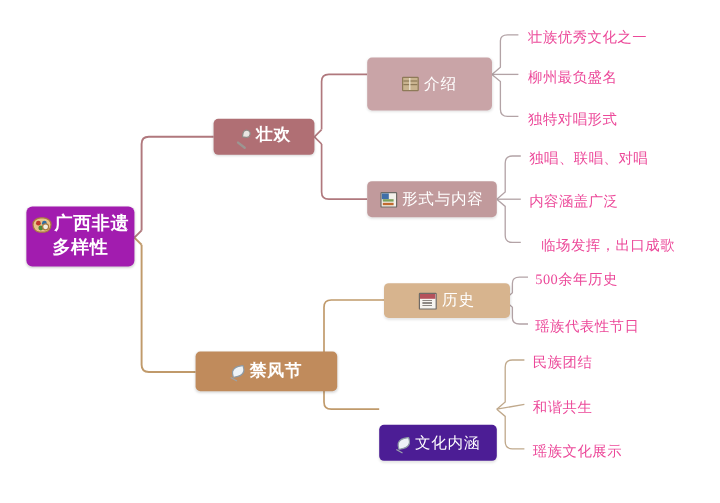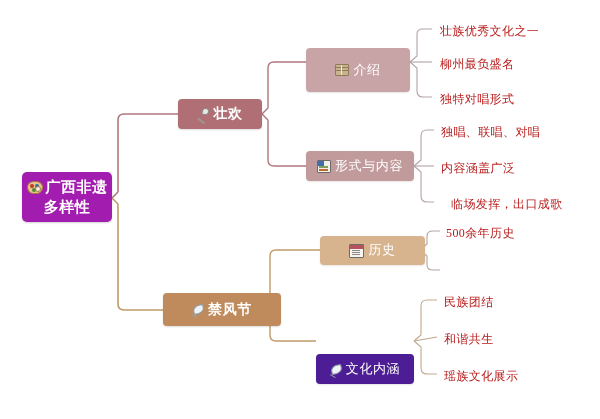--- a/index.html
+++ b/index.html
@@ -78,21 +78,21 @@
     letter-spacing: 0.6px;
     box-shadow: 0 1px 2px rgba(0,0,0,0.10);
   }
   .l2.rose2 { background: #c9a4a7; }
   .l2.rose3 { background: #c19a9c; }
   .l2.tan2  { background: #d7b48e; }
   .l2.tan3  { background: #4c1d95; margin-top: 28px; }
   
   .leaf {
     position: absolute;
-    color: #b91c1c;
+    color: #ec4899;
     font-size: 12px;
     letter-spacing: 0.4px;
     white-space: nowrap;
     line-height: 1;
   }
   
   .ico {
     display: inline-block;
     position: relative;
     flex: 0 0 auto;
@@ -336,18 +336,19 @@
 
   <div class="leaf" style="left:440px; top:25px;">壮族优秀文化之一</div>
   <div class="leaf" style="left:440px; top:58px;">柳州最负盛名</div>
   <div class="leaf" style="left:440px; top:93px;">独特对唱形式</div>
 
   <div class="leaf" style="left:441px; top:126px;">独唱、联唱、对唱</div>
   <div class="leaf" style="left:441px; top:162px;">内容涵盖广泛</div>
   <div class="leaf" style="left:441px; top:198px;padding-left:10px;">临场发挥，出口成歌</div>
 
   <div class="leaf" style="left:446px; top:227px;">500余年历史</div>
+  <div class="leaf" style="left:446px; top:266px;">瑶族代表性节日</div>
 
   <div class="leaf" style="left:444px; top:296px;">民族团结</div>
   <div class="leaf" style="left:444px; top:333px;">和谐共生</div>
   <div class="leaf" style="left:444px; top:370px;">瑶族文化展示</div>
 
 </div>
 
 </body></html>

